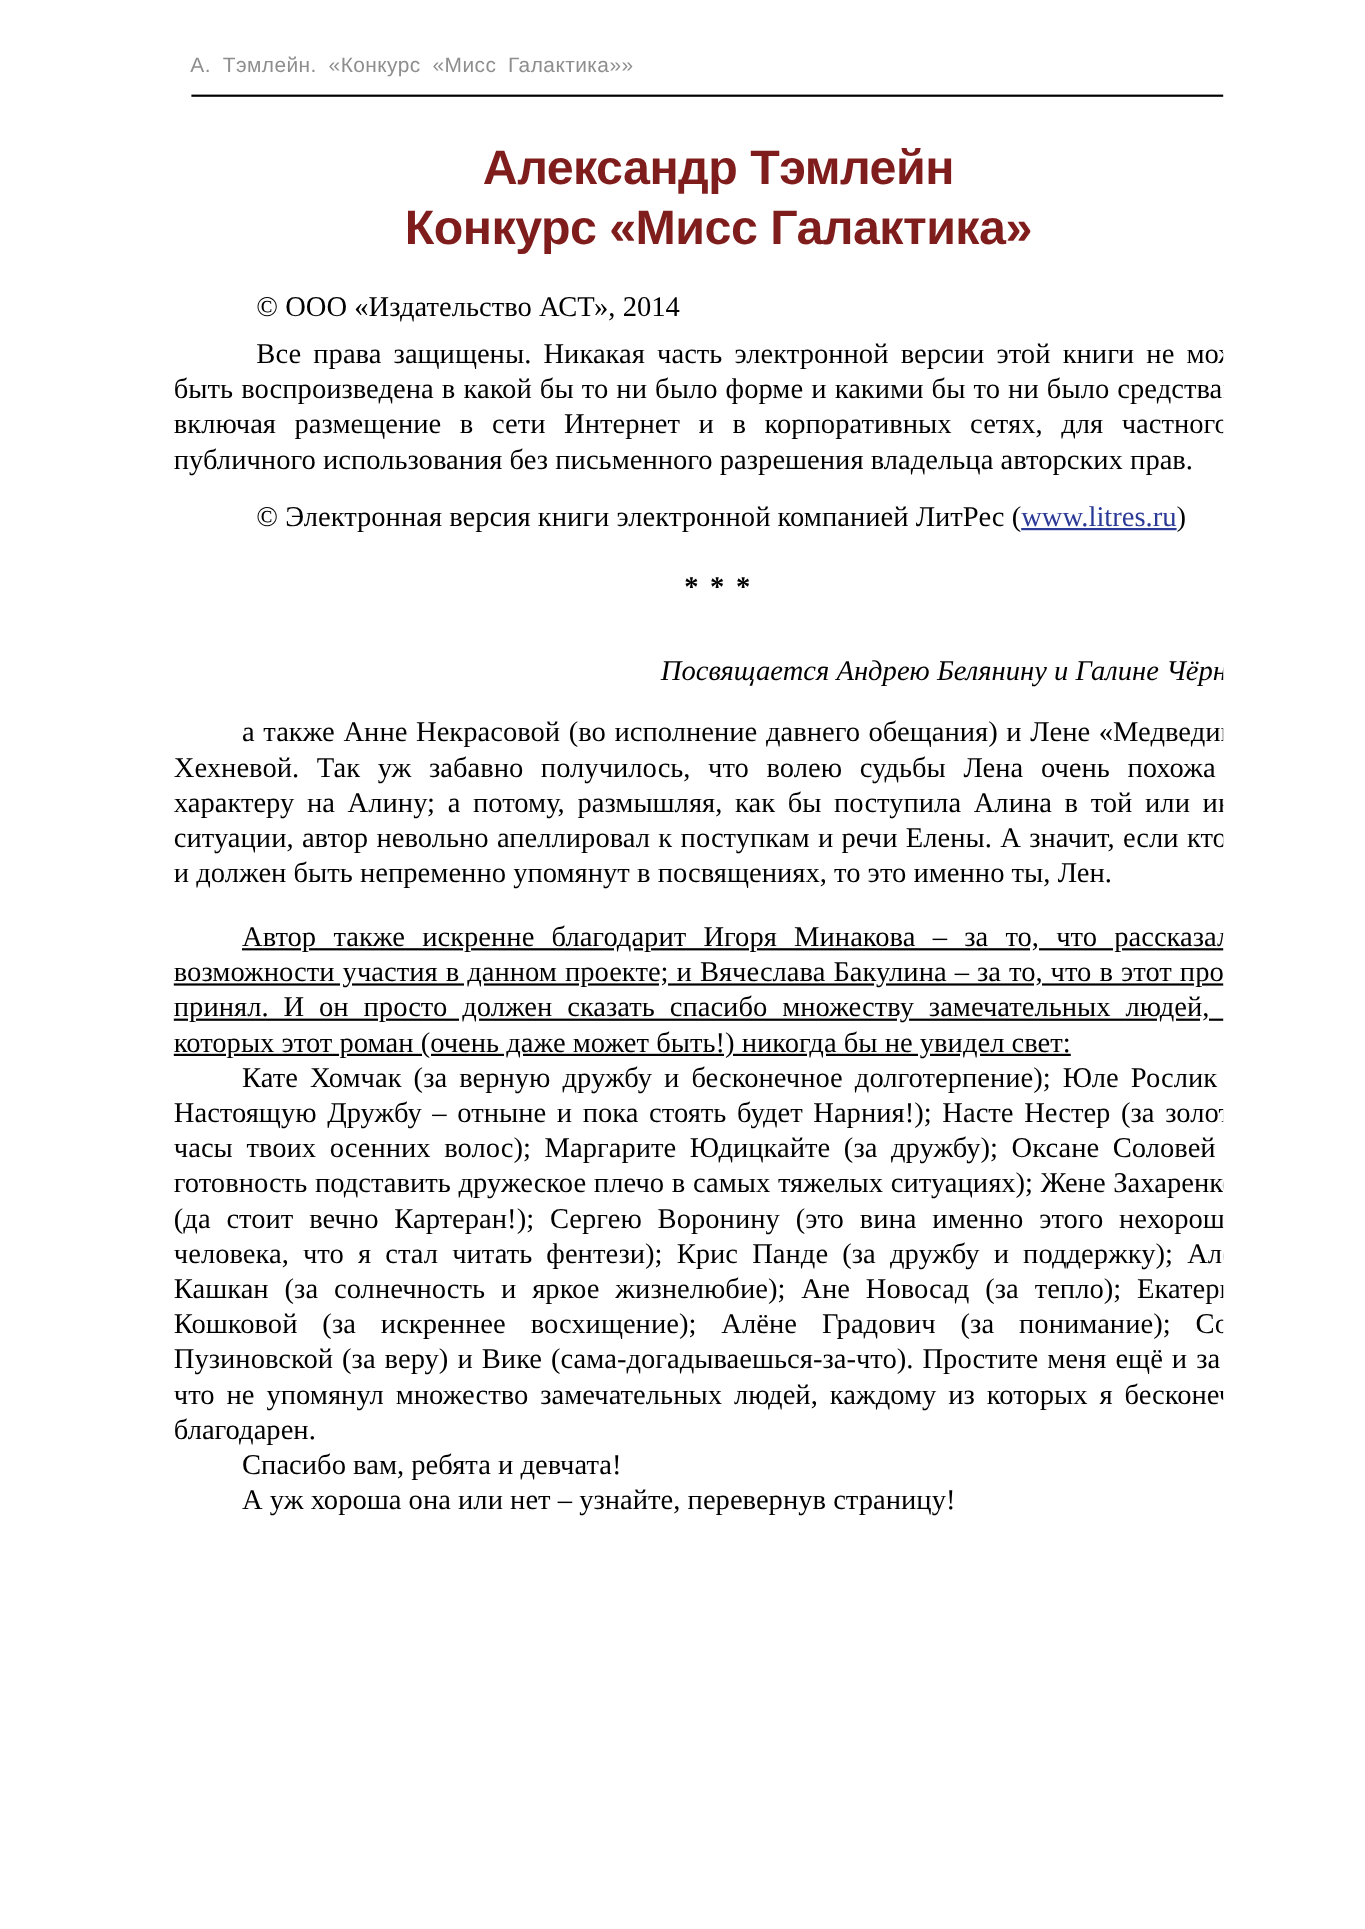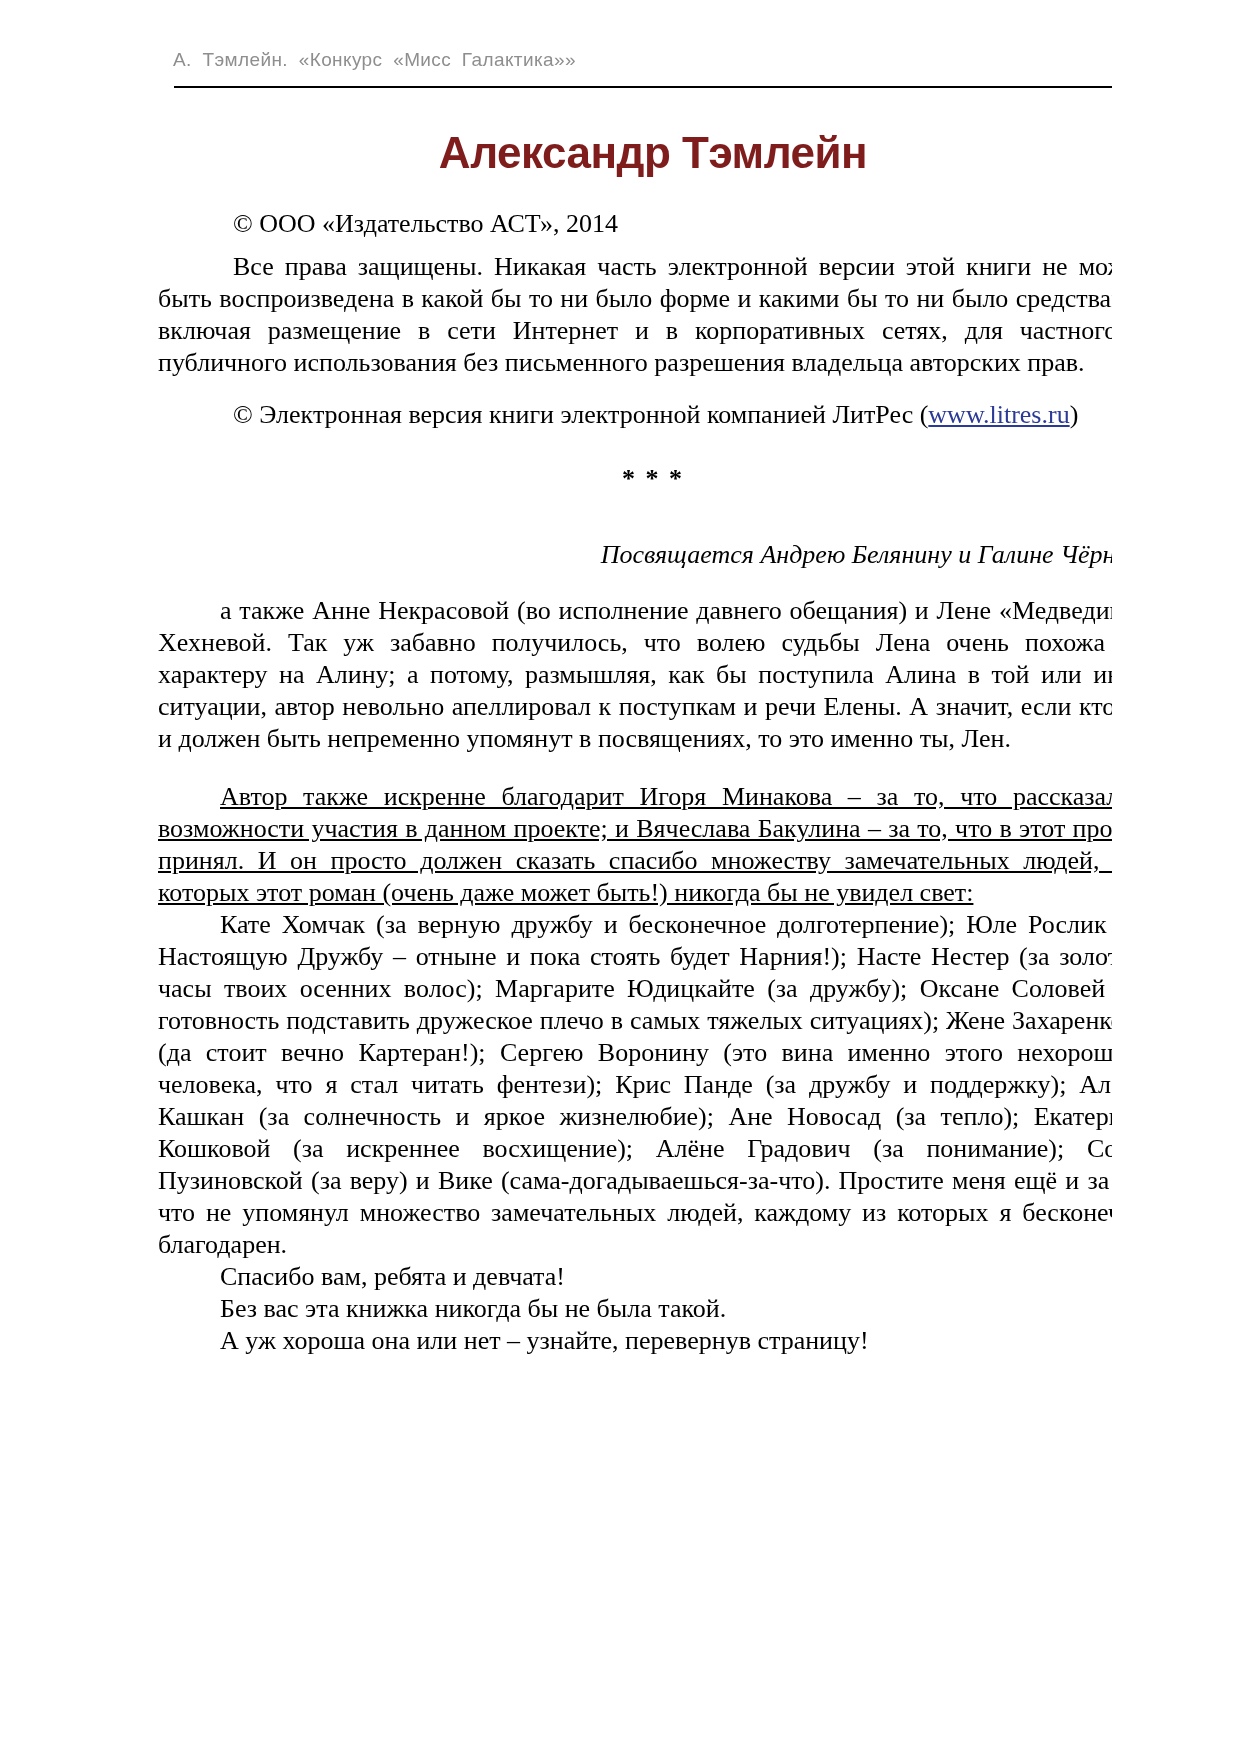--- a/index.html
+++ b/index.html
@@ -111,40 +111,40 @@
 <div class="page">
 
   <div class="running-header">А. Тэмлейн.  «Конкурс «Мисс Галактика»»</div>
 
   <div class="header-rule"></div>
 
   <div class="content">
 
     <h1 class="book-title">
       <div>Александр Тэмлейн</div>
+      <div>Конкурс «Мисс Галактика»</div>
     </h1>
 
     <div class="copyright-block">
       <p>© ООО «Издательство АСТ», 2014</p>
     </div>
 
     <p class="rights-notice">Все права защищены. Никакая часть электронной версии этой книги не может быть воспроизведена в какой бы то ни было форме и какими бы то ни было средствами, включая размещение в сети Интернет и в корпоративных сетях, для частного и публичного исполь­зования без письменного разрешения владельца авторских прав.</p>
 
     <p class="litres-line"><span>© Электронная версия книги электронной компанией ЛитРес (</span><span class="litres-link">www.litres.ru</span><span>)</span></p>
 
     <p class="stars">* * *</p>
 
     <p class="dedication">Посвящается Андрею Белянину и Галине Чёрной,</p>
 
     <div class="body-text">
       <p>а также Анне Некрасовой (во исполнение давнего обещания) и Лене «Медведице» Хехневой. Так уж забавно получилось, что волею судьбы Лена очень похожа по характеру на Алину; а потому, размышляя, как бы поступила Алина в той или иной ситуации, автор невольно апеллировал к поступкам и речи Елены. А значит, если кто-то и должен быть непре­менно упомянут в посвящениях, то это именно ты, Лен.</p>
       <p class="spaced">Автор также искренне благодарит Игоря Минакова – за то, что рассказал о возможно­сти участия в данном проекте; и Вячеслава Бакулина – за то, что в этот проект принял. И он просто должен сказать спасибо множеству замечательных людей, без которых этот роман (очень даже может быть!) никогда бы не увидел свет:</p>
       <p>Кате Хомчак (за верную дружбу и бесконечное долготерпение); Юле Рослик (за Насто­ящую Дружбу – отныне и пока стоять будет Нарния!); Насте Нестер (за золотые часы твоих осенних волос); Маргарите Юдицкайте (за дружбу); Оксане Соловей (за готовность подста­вить дружеское плечо в самых тяжелых ситуациях); Жене Захаренкову (да стоит вечно Кар­теран!); Сергею Воронину (это вина именно этого нехорошего человека, что я стал читать фентези); Крис Панде (за дружбу и поддержку); Алене Кашкан (за солнечность и яркое жиз­нелюбие); Ане Новосад (за тепло); Екатерине Кошковой (за искреннее восхищение); Алёне Градович (за понимание); Софи Пузиновской (за веру) и Вике (сама-догадываешься-за-что). Простите меня ещё и за то, что не упомянул множество замечательных людей, каждому из которых я бесконечно благодарен.</p>
       <p>Спасибо вам, ребята и девчата!</p>
-      <p>Без вас эта книжка никогда бы не была такой.</p>
       <p>А уж хороша она или нет – узнайте, перевернув страницу!</p>
     </div>
 
   </div>
 
   <div class="page-number">4</div>
 
 </div>
 
 </body></html>

